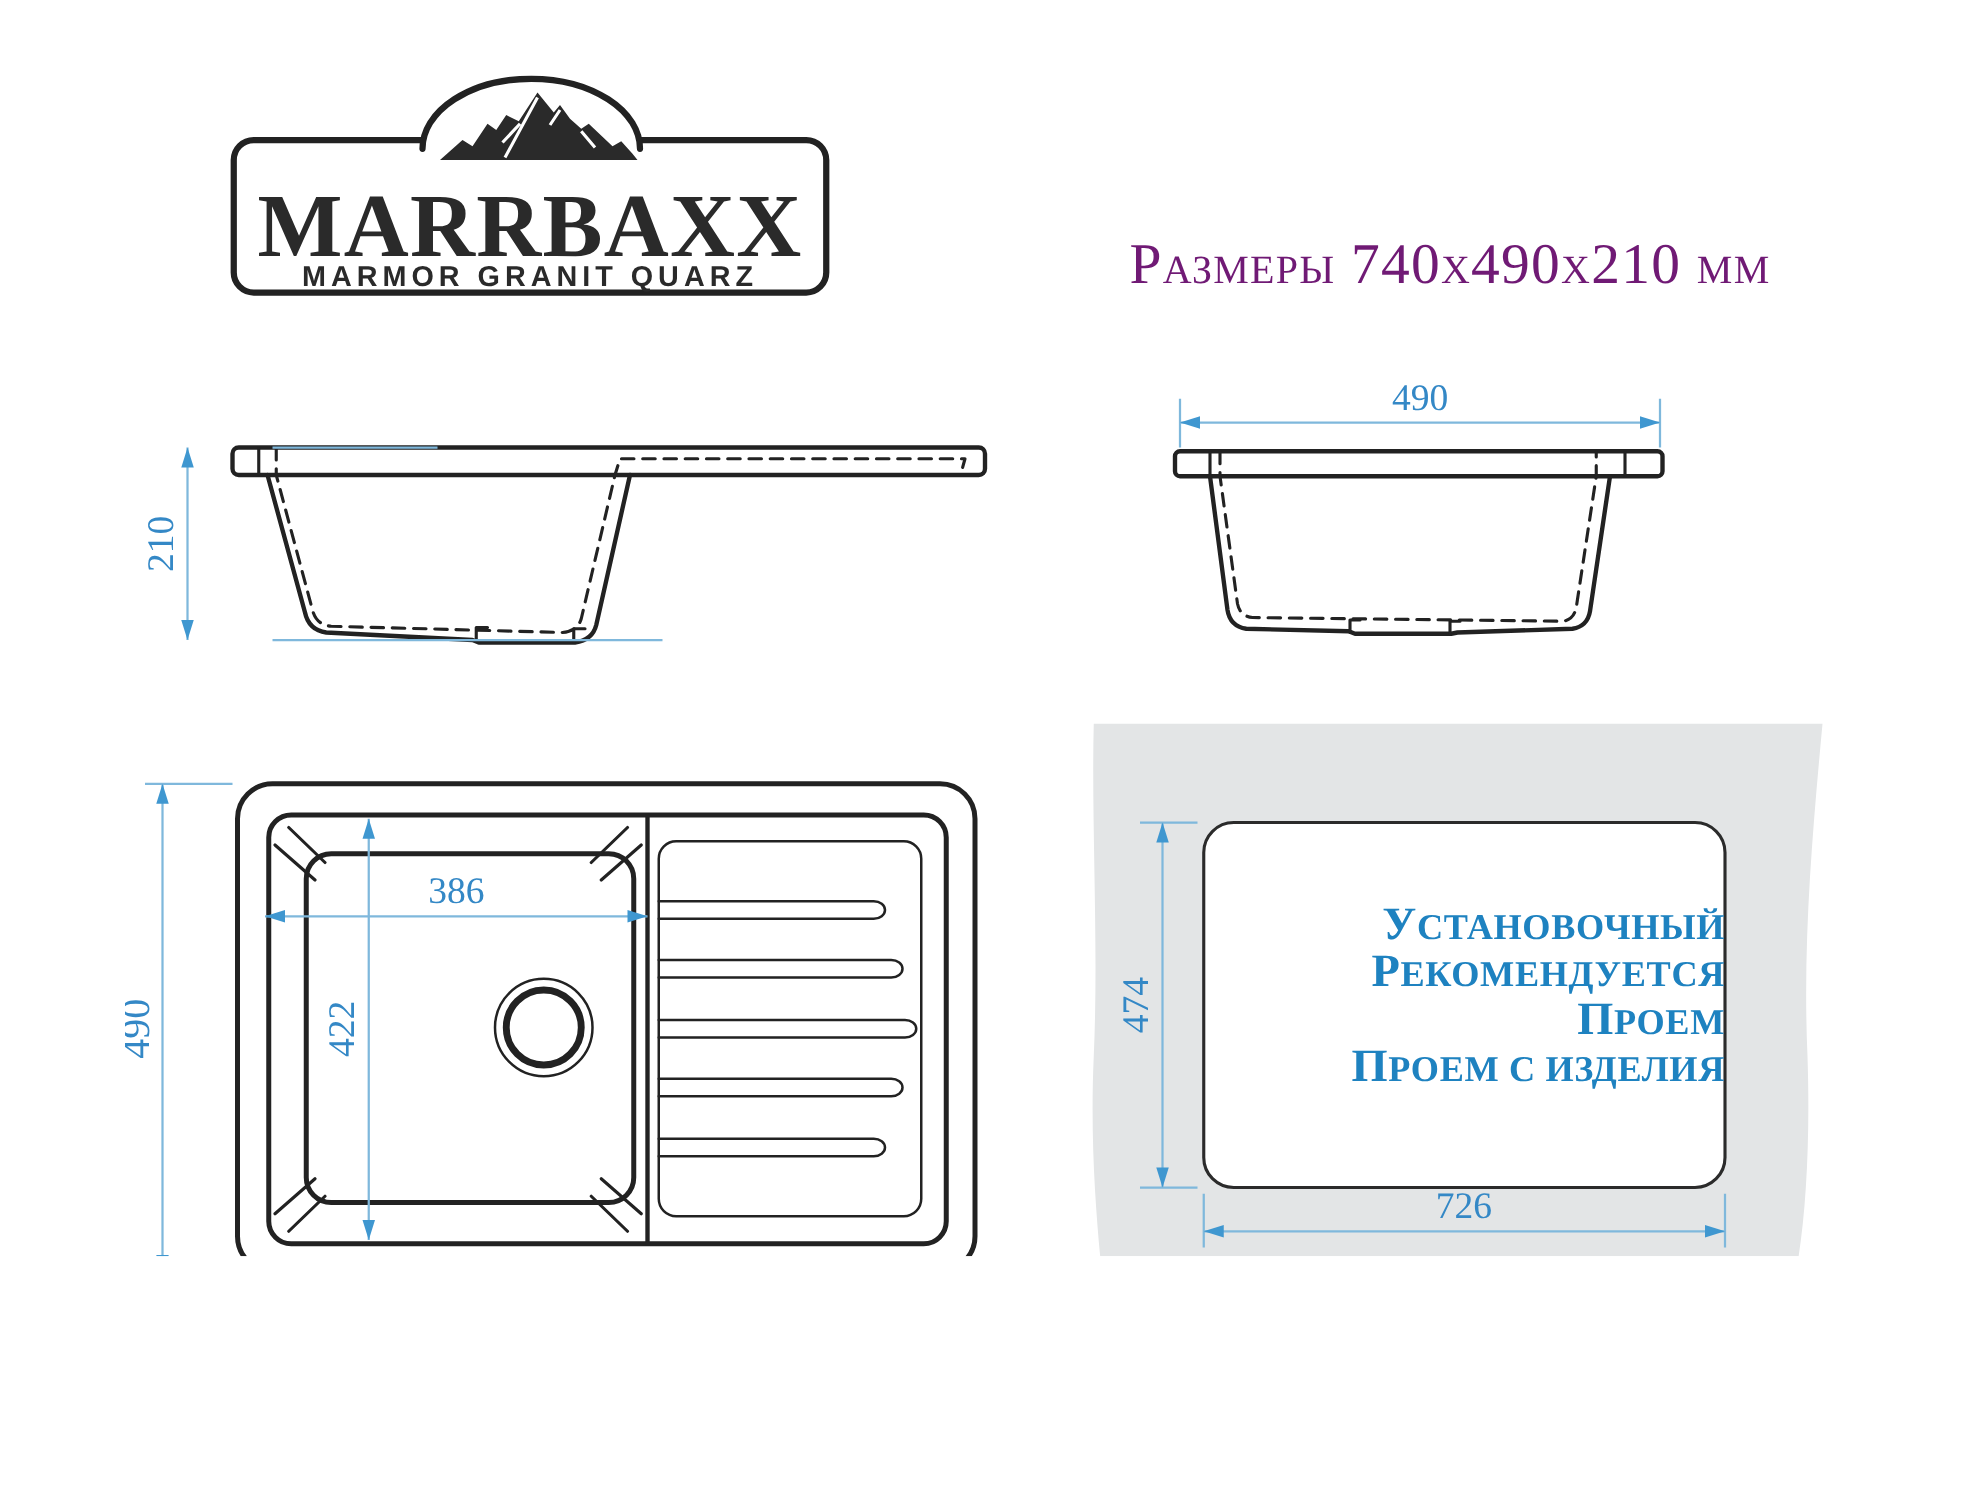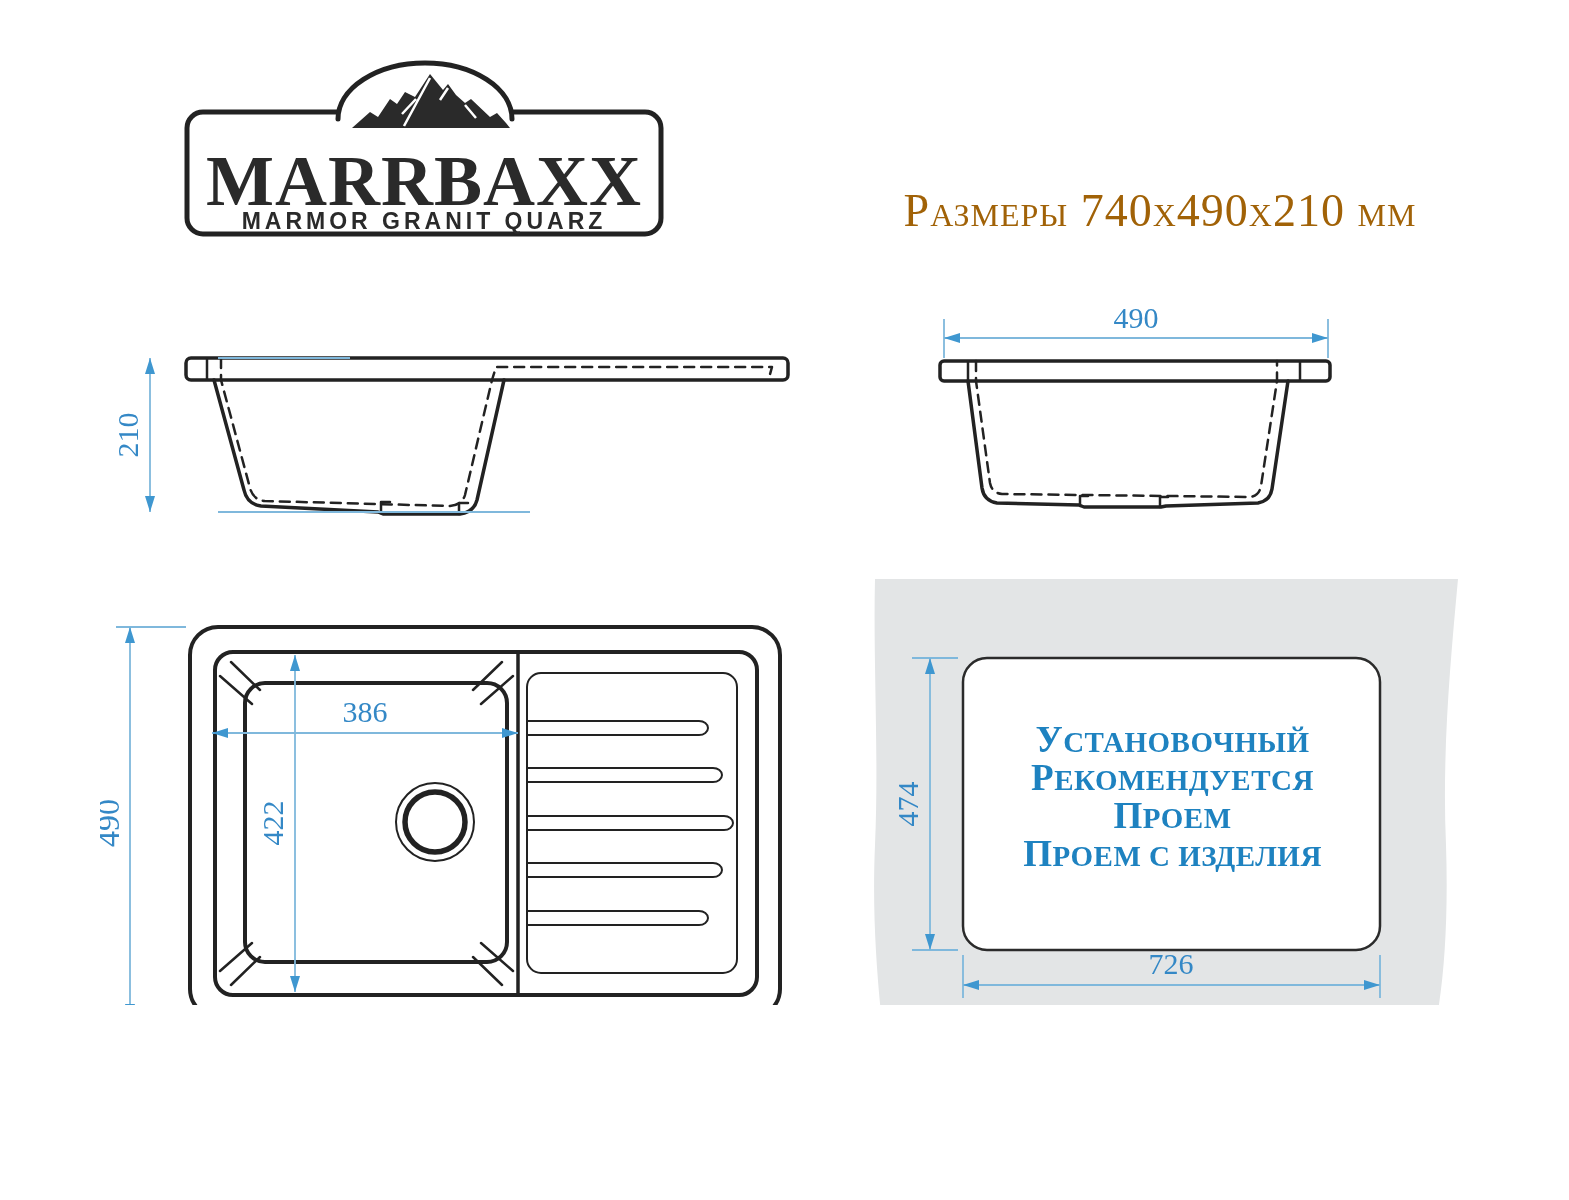--- a/index.html
+++ b/index.html
@@ -3,22 +3,22 @@
 <meta charset="utf-8">
 <style>
   html,body{margin:0;padding:0;background:#fff;}
   .canvas{position:relative;width:1569px;height:1005px;background:#ffffff;overflow:hidden;
           font-family:"Liberation Serif",serif;}
   .abs{position:absolute;}
 
   
   .page-title{left:880px;top:184px;width:560px;text-align:center;
     font-family:"Liberation Serif",serif;font-variant:small-caps;
-    font-size:46px;color:#a16207;letter-spacing:1px;}
-  .cutout-text{left:965px;top:722px;width:415px;text-align:center;
+    font-size:46px;color:#701a75;letter-spacing:1px;}
+  .cutout-text{left:965px;top:722px;width:415px;text-align:right;
     font-family:"Liberation Serif",serif;font-weight:bold;
     font-size:29px;line-height:36px;color:#1e82c0;letter-spacing:.5px;}
   .cutout-text div::first-letter{font-size:1.28em;}
   .footnote{left:905px;top:1058px;width:540px;
     font-family:"Liberation Sans",sans-serif;font-size:29px;color:#141414;}
 
   
   .blk{stroke:#222222;fill:none;stroke-linecap:round;stroke-linejoin:round;}
   .w4{stroke-width:4px;} .w35{stroke-width:3.5px;} .w25{stroke-width:2.5px;} .w2{stroke-width:2px;} .w55{stroke-width:5.5px;}
   .dash{stroke-dasharray:10 7;}

